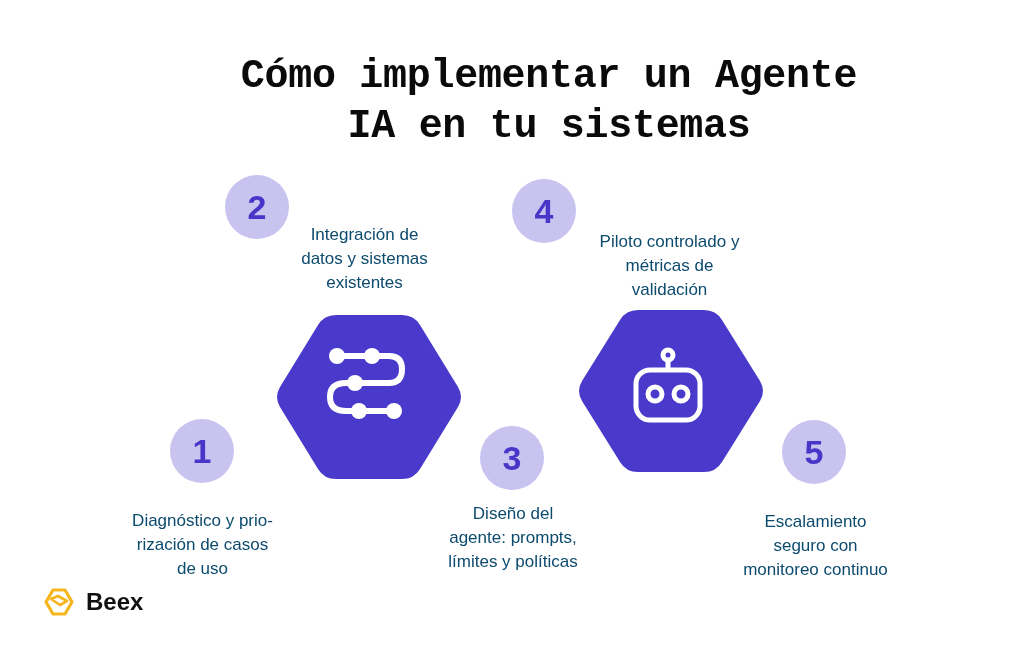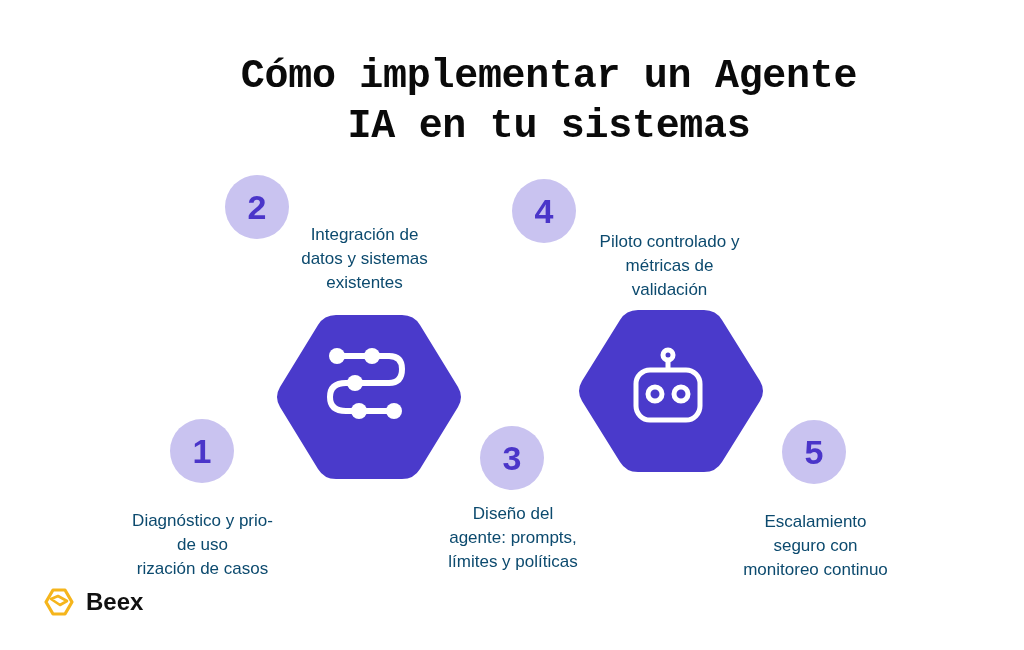--- a/index.html
+++ b/index.html
@@ -66,22 +66,22 @@
 </div>
 
 <div class="badge" style="left:170px; top:419px;">1</div>
 <div class="badge" style="left:225px; top:175px;">2</div>
 <div class="badge" style="left:480px; top:426px;">3</div>
 <div class="badge" style="left:512px; top:179px;">4</div>
 <div class="badge" style="left:782px; top:420px;">5</div>
 
 <div class="step-text" style="left:100px; top:509px; width:205px;">
   <span>Diagnóstico y prio-</span>
+  <span>rización de casos</span>
   <span>de uso</span>
-  <span>rización de casos</span>
 </div>
 <div class="step-text" style="left:262px; top:223px; width:205px;">
   <span>Integración de</span>
   <span>datos y sistemas</span>
   <span>existentes</span>
 </div>
 <div class="step-text" style="left:408px; top:502px; width:210px;">
   <span>Diseño del</span>
   <span>agente: prompts,</span>
   <span>límites y políticas</span>

